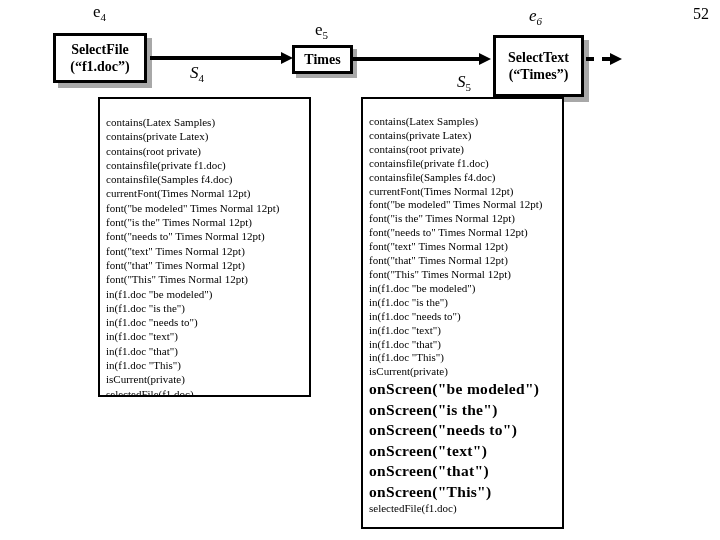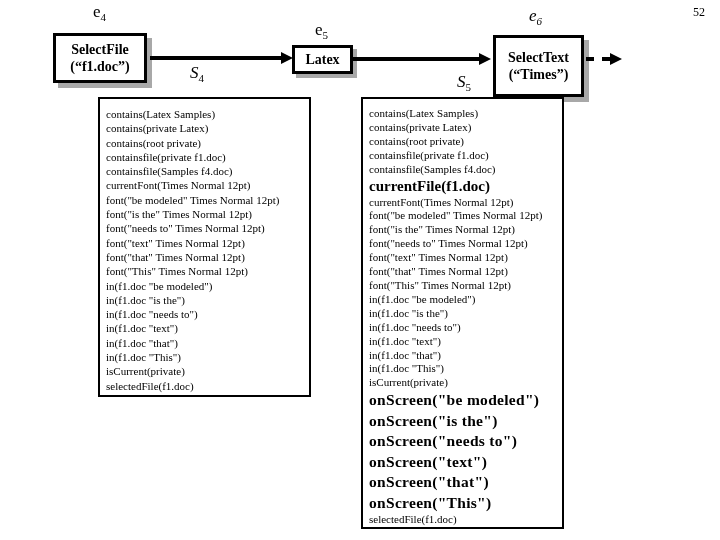--- a/index.html
+++ b/index.html
@@ -1,21 +1,21 @@
 <!DOCTYPE html>
 <html><head>
 <meta charset="utf-8">
 <style>
   html,body{margin:0;padding:0;background:#fff;}
   .canvas{
     position:relative;width:720px;height:540px;background:#ffffff;
     font-family:"Liberation Serif","DejaVu Serif",serif;color:#000;overflow:hidden;
   }
   .abs{position:absolute;}
-  .page-num{left:693px;top:5px;font-size:12px;}
+  .page-num{left:693px;top:5px;font-size:16px;}
   
   .evt-label{font-size:17px;}
   .evt-label sub{font-size:11px;}
   .lbl-e4{left:93px;top:2px;}
   .lbl-e5{left:315px;top:20px;text-align:center;}
   .lbl-e6{left:529px;top:6px;font-style:italic;}
   
   .state-label{font-size:17px;font-style:italic;}
   .state-label sub{font-size:11px;font-style:normal;}
   .lbl-s4{left:190px;top:63px;text-align:center;}
@@ -36,21 +36,21 @@
   .arr1{left:150px;top:56px;width:132px;}
   .arr2{left:353px;top:57px;width:126px;}
   .arrow-head{width:0;height:0;border-top:6px solid transparent;border-bottom:6px solid transparent;border-left:12px solid #000;}
   .head1{left:281px;top:52px;}
   .head2{left:479px;top:53px;}
   .head3{left:610px;top:53px;}
   .dash-line{left:586px;top:57px;width:24px;height:0;border-top:4px dashed #000;}
   
   .state-box{
     box-sizing:border-box;border:2px solid #000;background:#fff;
-    padding:8px 6px;overflow:hidden;
+    padding:16px 6px;overflow:hidden;
   }
   .state-box-left{left:98px;top:97px;width:213px;height:300px;}
   .state-box-right{left:361px;top:97px;width:203px;height:432px;}
   .fact-normal{font-size:11px;line-height:14.2px;white-space:nowrap;}
   .state-box-left  .fact-normal{line-height:14.3px;}
   .state-box-right .fact-normal{line-height:13.9px;}
   .fact-medium{font-size:15px;font-weight:bold;line-height:19px;white-space:nowrap;}
   .fact-large{font-size:15.5px;font-weight:bold;line-height:20.5px;letter-spacing:0.3px;white-space:nowrap;}
 </style>
 </head>
@@ -62,21 +62,21 @@
 
   <div class="abs evt-label lbl-e4"><span>e</span><sub>4</sub></div>
   <div class="abs evt-label lbl-e5"><span>e</span><sub>5</sub></div>
   <div class="abs evt-label lbl-e6"><span>e</span><sub>6</sub></div>
 
   <div class="abs evt-box box-selectfile">
     <div class="evt-line">SelectFile</div>
     <div class="evt-line">(“f1.doc”)</div>
   </div>
   <div class="abs evt-box box-open">
-    <div class="evt-line">Latex</div>
+    <div class="evt-line">Times</div>
 
   </div>
   <div class="abs evt-box box-selecttext">
     <div class="evt-line">SelectText</div>
     <div class="evt-line">(“Times”)</div>
   </div>
 
   <div class="abs arrow-line arr1"></div>
   <div class="abs arrow-head head1"></div>
   <div class="abs arrow-line arr2"></div>
@@ -108,21 +108,20 @@
       <div class="fact-normal">in(f1.doc "This")</div>
       <div class="fact-normal">isCurrent(private)</div>
       <div class="fact-normal">selectedFile(f1.doc)</div>
     </div>
   <div class="abs state-box state-box-right">
       <div class="fact-normal">contains(Latex Samples)</div>
       <div class="fact-normal">contains(private Latex)</div>
       <div class="fact-normal">contains(root private)</div>
       <div class="fact-normal">containsfile(private f1.doc)</div>
       <div class="fact-normal">containsfile(Samples f4.doc)</div>
-      <div class="fact-medium">currentFile(f1.doc)</div>
       <div class="fact-normal">currentFont(Times Normal 12pt)</div>
       <div class="fact-normal">font("be modeled" Times Normal 12pt)</div>
       <div class="fact-normal">font("is the" Times Normal 12pt)</div>
       <div class="fact-normal">font("needs to" Times Normal 12pt)</div>
       <div class="fact-normal">font("text" Times Normal 12pt)</div>
       <div class="fact-normal">font("that" Times Normal 12pt)</div>
       <div class="fact-normal">font("This" Times Normal 12pt)</div>
       <div class="fact-normal">in(f1.doc "be modeled")</div>
       <div class="fact-normal">in(f1.doc "is the")</div>
       <div class="fact-normal">in(f1.doc "needs to")</div>

